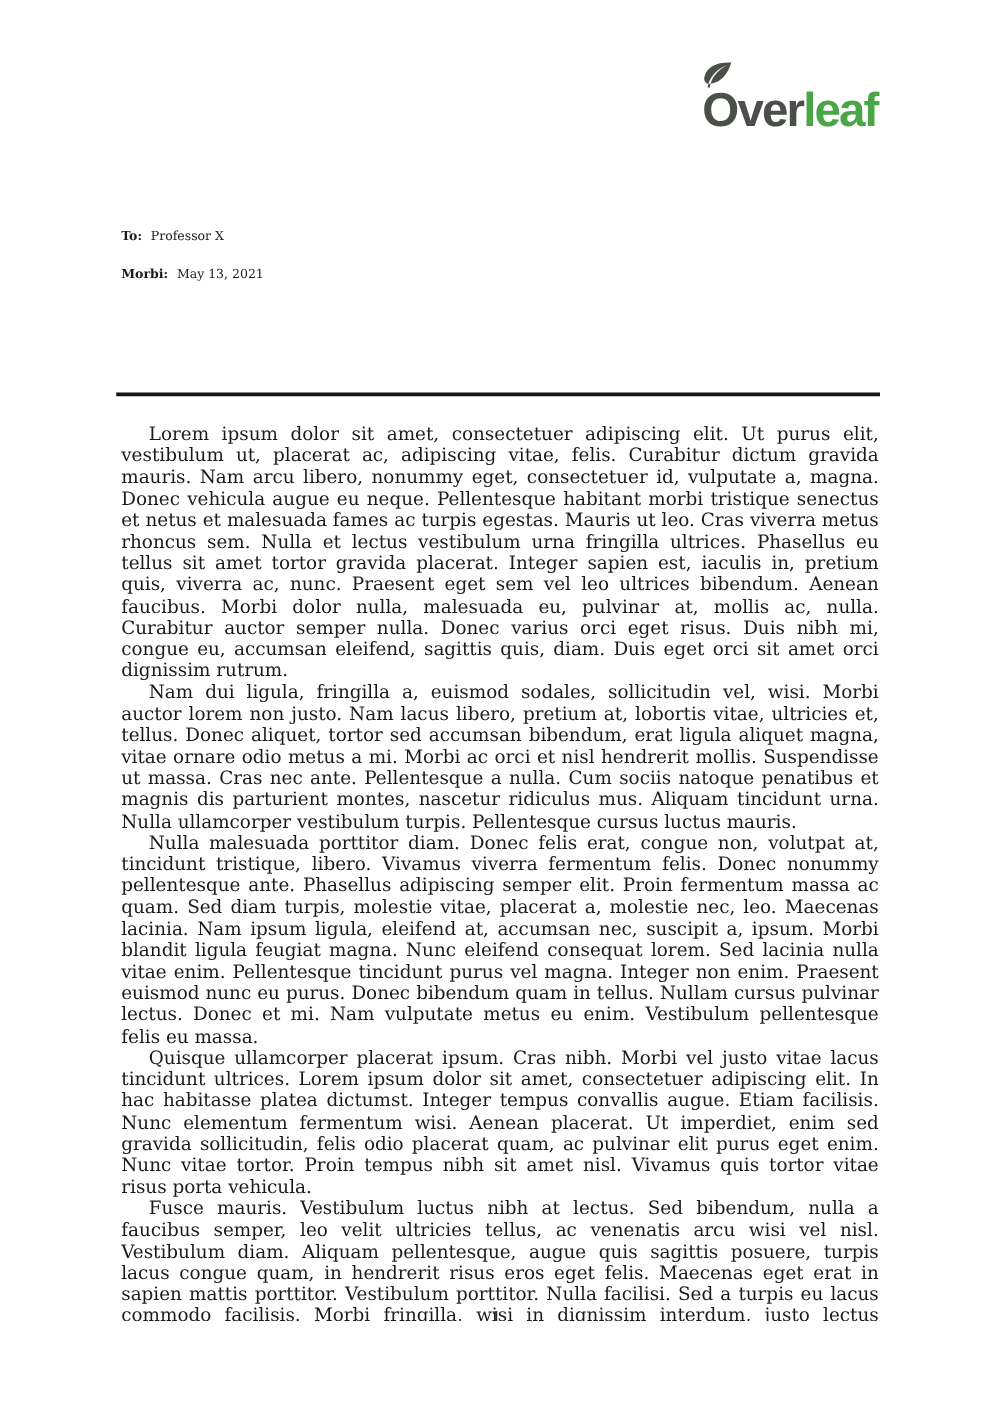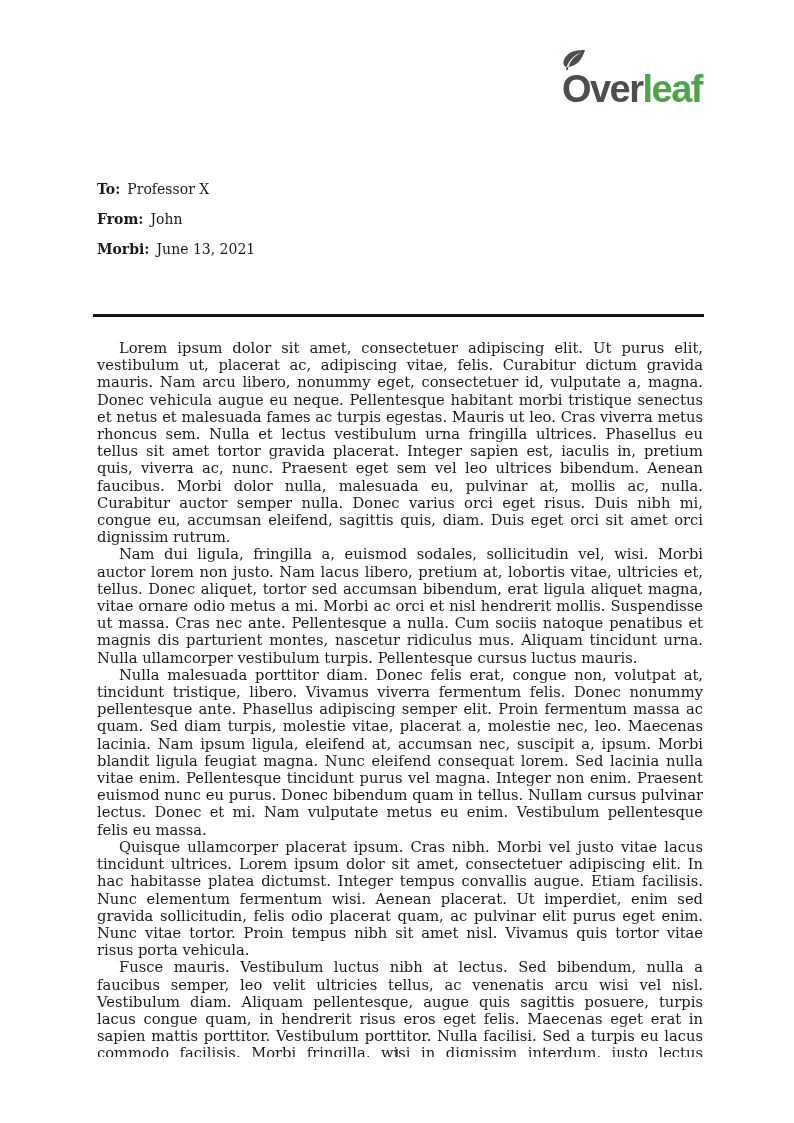--- a/index.html
+++ b/index.html
@@ -40,21 +40,21 @@
     width: 26px;
     height: 22px;
   }
 
   
   .fields {
     position: absolute;
     top: 181px;
     left: 97px;
     right: 92px;
-    font-size: 14px;
+    font-size: 10px;
   }
   .field-row {
     margin-bottom: 13px;
     line-height: 17px;
   }
   .field-label {
     font-weight: 700;
     margin-right: 7px;
   }
 
@@ -108,24 +108,21 @@
                  M 5 21 C 6.5 13, 12 6, 21 3 C 13 7, 8 13, 6.8 21 Z" fill="#4b4f4a"></path>
       </svg><span class="over">Over</span><span class="leafword">leaf</span>
     </span>
   </div>
 
   <div class="fields">
     <div class="field-row">
       <span class="field-label">To:</span><span>Professor X</span>
     </div>
     <div class="field-row">
-      <span class="field-label">From:</span><span>John</span>
-    </div>
-    <div class="field-row">
-      <span class="field-label">Morbi:</span><span>June 13, 2021</span>
+      <span class="field-label">Morbi:</span><span>May 13, 2021</span>
     </div>
   </div>
 
   <div class="rule"></div>
 
   <div class="body-text">
     <p>Lorem ipsum dolor sit amet, consectetuer adipiscing elit. Ut purus elit, vestibulum ut, placerat ac, adipiscing vitae, felis. Curabitur dictum gravida mauris. Nam arcu libero, nonummy eget, consectetuer id, vulputate a, magna. Donec vehicula augue eu neque. Pellentesque habitant morbi tristique senectus et netus et malesuada fames ac turpis egestas. Mauris ut leo. Cras viverra metus rhoncus sem. Nulla et lectus vestibulum urna fringilla ultrices. Phasellus eu tellus sit amet tortor gravida placerat. Integer sapien est, iaculis in, pretium quis, viverra ac, nunc. Praesent eget sem vel leo ultrices bibendum. Aenean faucibus. Morbi dolor nulla, malesuada eu, pulvinar at, mollis ac, nulla. Curabitur auctor semper nulla. Donec varius orci eget risus. Duis nibh mi, congue eu, accumsan eleifend, sagittis quis, diam. Duis eget orci sit amet orci dignissim rutrum.</p>
     <p>Nam dui ligula, fringilla a, euismod sodales, sollicitudin vel, wisi. Morbi auctor lorem non justo. Nam lacus libero, pretium at, lobortis vitae, ultricies et, tellus. Donec aliquet, tortor sed accumsan bibendum, erat ligula aliquet magna, vitae ornare odio metus a mi. Morbi ac orci et nisl hendrerit mollis. Suspendisse ut massa. Cras nec ante. Pellentesque a nulla. Cum sociis natoque penatibus et magnis dis parturient montes, nascetur ridiculus mus. Aliquam tincidunt urna. Nulla ullamcorper vestibulum turpis. Pellentesque cursus luctus mauris.</p>
     <p>Nulla malesuada porttitor diam. Donec felis erat, congue non, volutpat at, tincidunt tristique, libero. Vivamus viverra fermentum felis. Donec nonummy pellentesque ante. Phasellus adipiscing semper elit. Proin fermentum massa ac quam. Sed diam turpis, molestie vitae, placerat a, molestie nec, leo. Maecenas lacinia. Nam ipsum ligula, eleifend at, accumsan nec, suscipit a, ipsum. Morbi blandit ligula feugiat magna. Nunc eleifend consequat lorem. Sed lacinia nulla vitae enim. Pellentesque tincidunt purus vel magna. Integer non enim. Praesent euismod nunc eu purus. Donec bibendum quam in tellus. Nullam cursus pulvinar lectus. Donec et mi. Nam vulputate metus eu enim. Vestibulum pellentesque felis eu massa.</p>
     <p>Quisque ullamcorper placerat ipsum. Cras nibh. Morbi vel justo vitae lacus tincidunt ultrices. Lorem ipsum dolor sit amet, consectetuer adipiscing elit. In hac habitasse platea dictumst. Integer tempus convallis augue. Etiam facilisis. Nunc elementum fermentum wisi. Aenean placerat. Ut imperdiet, enim sed gravida sollicitudin, felis odio placerat quam, ac pulvinar elit purus eget enim. Nunc vitae tortor. Proin tempus nibh sit amet nisl. Vivamus quis tortor vitae risus porta vehicula.</p>

